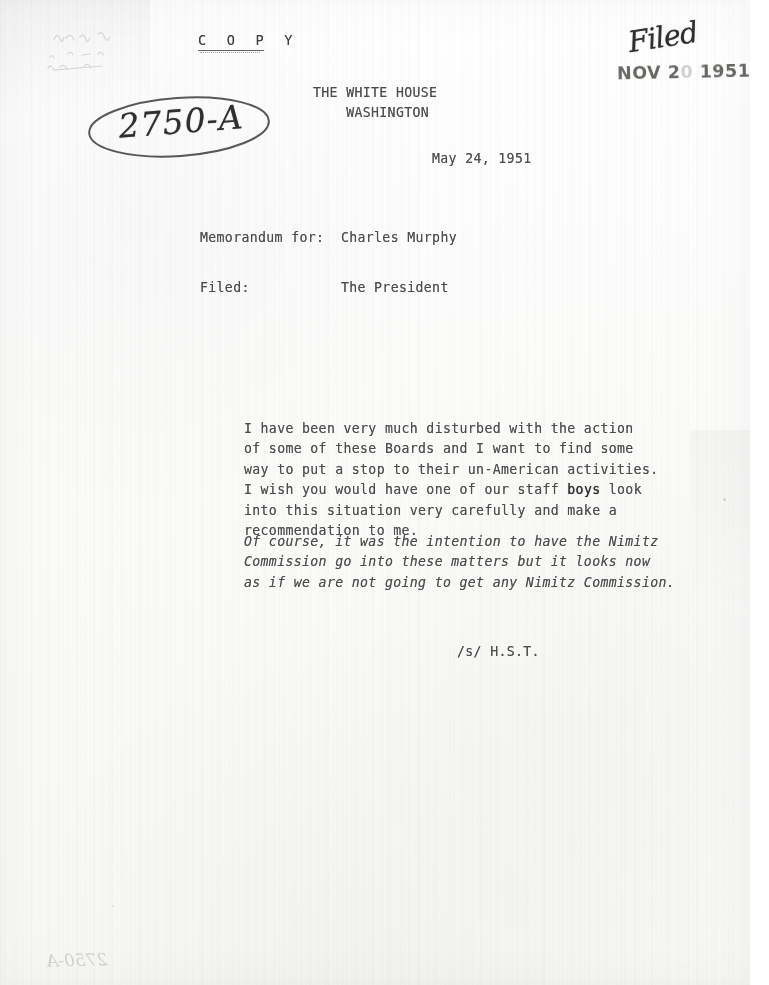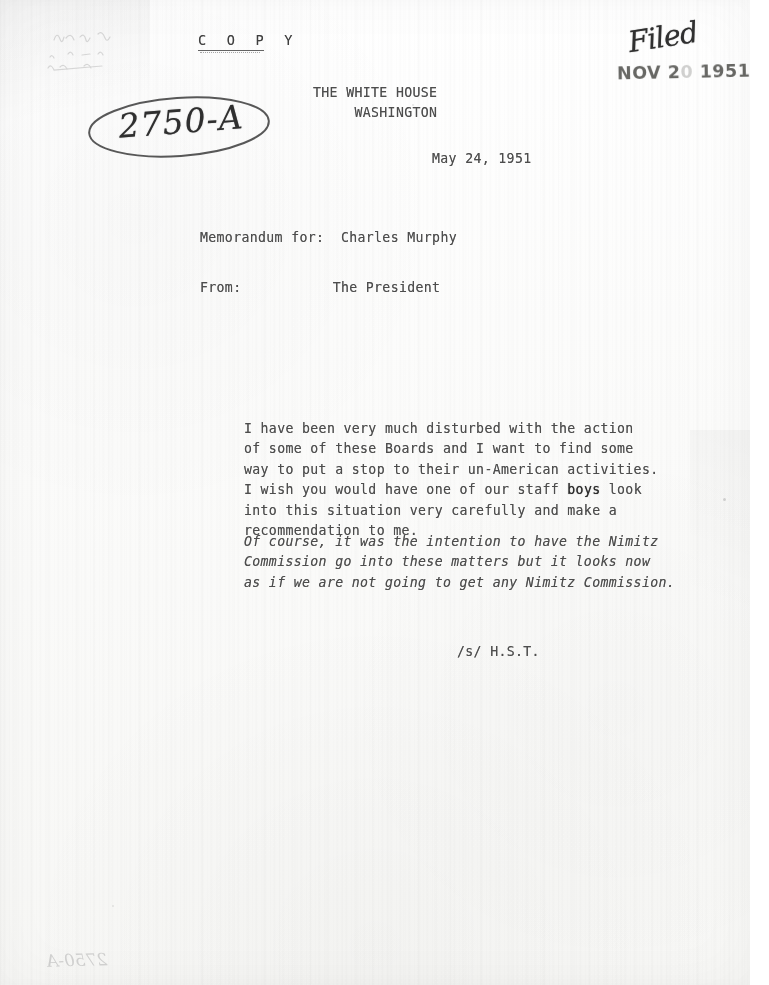--- a/index.html
+++ b/index.html
@@ -83,21 +83,21 @@
     content: "";
     position: absolute;
     left: 2px; top: 1px;
     width: 60px; height: 0;
     border-top: 1px dotted rgba(70,70,70,0.55);
   }
 
   #letterhead {
     left: 313px;
     top: 83px;
-    text-align: right;
+    text-align: center;
   }
   #date-line { left: 432px; top: 149px; }
 
   #memo-for { left: 200px; top: 228px; }
   #from-line { left: 200px; top: 278px; }
 
   .para { left: 244px; }
   #para-1 { top: 337px; }
   #para-2 { top: 419px; }
   #para-3 { top: 532px; font-style: italic; }
@@ -249,21 +249,21 @@
   <div id="date-stamp">
     <span>NOV</span><span>&nbsp;</span><span>2</span><span class="faded">0</span><span>&nbsp;</span><span>1951</span>
   </div>
 
   <div class="typed" id="letterhead"><span>THE WHITE HOUSE</span>
 <span>   WASHINGTON</span></div>
 
   <div class="typed" id="date-line">May 24, 1951</div>
 
   <div class="typed" id="memo-for">Memorandum for:  Charles Murphy</div>
-  <div class="typed" id="from-line">From:           The President</div>
+  <div class="typed" id="from-line">Filed:           The President</div>
 
 
   <div class="typed para" id="para-2"><span>I have been very much disturbed with the action
 of some of these Boards and I want to find some
 way to put a stop to their un-American activities.
 I wish you would have one of our staff </span><span class="ovr">boys</span><span> look
 into this situation very carefully and make a
 recommendation to me.</span></div>
 
   <div class="typed para" id="para-3">Of course, it was the intention to have the Nimitz

